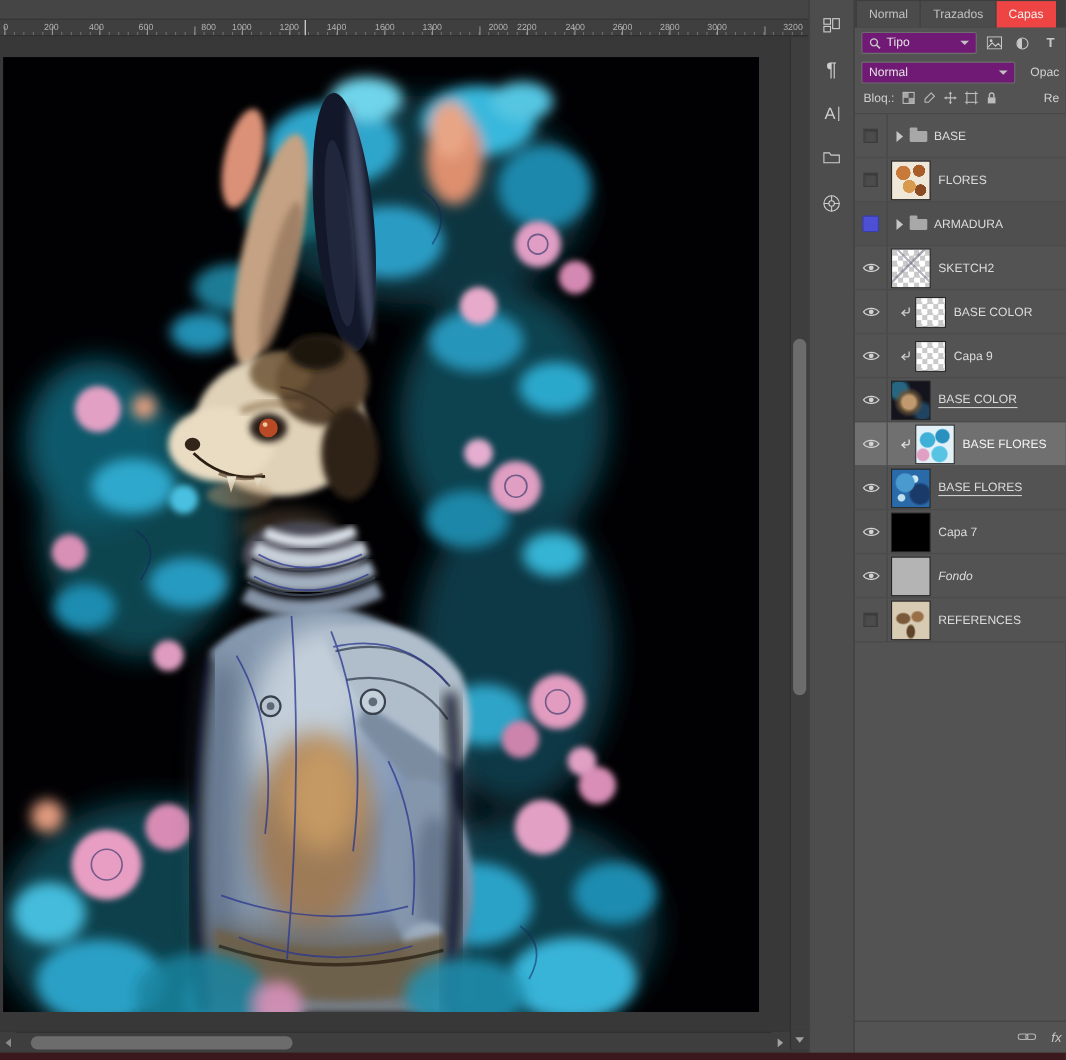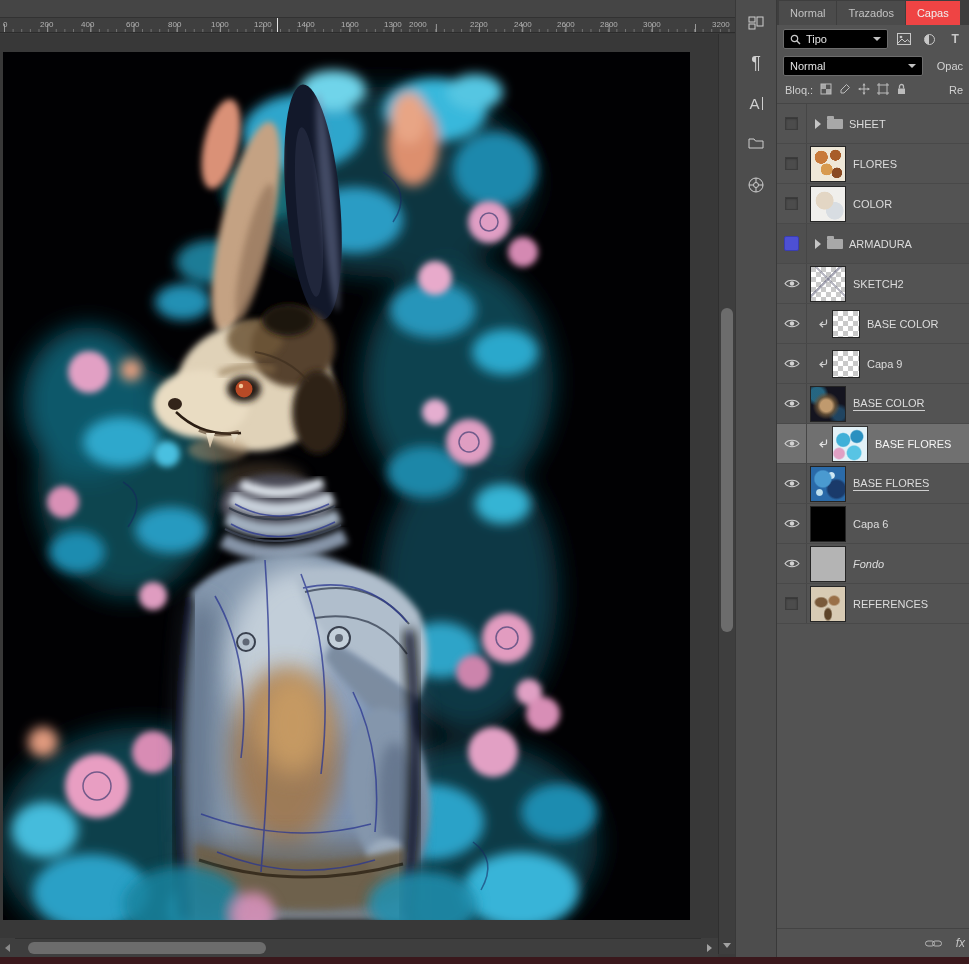--- a/index.html
+++ b/index.html
@@ -42,21 +42,21 @@
   .glyph-a { font-size:15px; display:flex; align-items:center; gap:2px; }
   .cursor-bar { display:inline-block; width:1px; height:13px; background:#cfcfcf; }
 
   
   .layers-panel { position:absolute; left:777px; top:0; width:192px; height:957px; background:#535353; overflow:hidden; }
   .tabs { height:25px; background:#3e3e3e; display:flex; align-items:flex-end; padding-left:2px; gap:1px; }
   .tab { height:24px; padding:0 11px; font-size:11px; color:#c2c2c2; background:#4b4b4b; display:flex; align-items:center; white-space:nowrap; }
   .tab.active { background:#ef4444; color:#f0f0f0; }
 
   .filter-row { display:flex; align-items:center; height:28px; padding:0 4px 0 6px; gap:6px; }
-  .combo { display:flex; align-items:center; background:#000000; border:1px solid #6d6d6d; border-radius:2px; height:20px; font-size:11px; color:#e2e2e2; padding:0 6px; gap:5px; }
+  .combo { display:flex; align-items:center; background:#701a75; border:1px solid #6d6d6d; border-radius:2px; height:20px; font-size:11px; color:#e2e2e2; padding:0 6px; gap:5px; }
   .combo .caret { margin-left:auto; width:0; height:0; border-left:4px solid transparent; border-right:4px solid transparent; border-top:4px solid #c2c2c2; }
   .combo-kind { width:106px; }
   .combo-blend { width:140px; }
   .ficon { width:20px; height:18px; display:flex; align-items:center; justify-content:center; color:#c8c8c8; font-size:12px; font-weight:bold; }
   .halfcircle { width:11px; height:11px; border:1px solid #c8c8c8; border-radius:50%; background:linear-gradient(90deg,#c8c8c8 0 50%, transparent 50%); }
 
   .blend-row { display:flex; align-items:center; height:26px; padding:0 4px 0 6px; }
   .side-label { font-size:11px; color:#d2d2d2; white-space:nowrap; margin-left:auto; padding-right:2px; }
 
   .lock-row { display:flex; align-items:center; height:24px; padding:0 4px 2px 8px; gap:7px; font-size:11px; color:#cfcfcf; }
@@ -129,27 +129,27 @@
 
   <div class="canvas-region">
     <div class="topbar"></div>
 
     <div class="ruler">
       <div class="ruler-ticks"></div>
       <span class="rl" style="left:3px">0</span>
       <span class="rl" style="left:40px">200</span>
       <span class="rl" style="left:81px">400</span>
       <span class="rl" style="left:126px">600</span>
-      <span class="rl" style="left:168px">800</span>
+      <span class="rl" style="left:183px">800</span>
       <span class="rl" style="left:211px">1000</span>
       <span class="rl" style="left:254px">1200</span>
       <span class="rl" style="left:297px">1400</span>
       <span class="rl" style="left:341px">1600</span>
       <span class="rl" style="left:384px">1300</span>
-      <span class="rl" style="left:409px">2000</span>
+      <span class="rl" style="left:444px">2000</span>
       <span class="rl" style="left:470px">2200</span>
       <span class="rl" style="left:514px">2400</span>
       <span class="rl" style="left:557px">2600</span>
       <span class="rl" style="left:600px">2800</span>
       <span class="rl" style="left:643px">3000</span>
       <span class="rl" style="left:712px">3200</span>
       <div class="ruler-cursor" style="left:277px"></div>
     </div>
 
     <div class="viewport">
@@ -447,43 +447,34 @@
 
     <div class="layers-list">
 
       <div class="lrow">
         <div class="eyecell">
             <span class="emptybox"></span>
           </div>
         <div class="rowbody group">
           <span class="chev"></span>
           <span class="folder"></span>
-          <span class="lname">SHEET</span>
+          <span class="lname">BASE</span>
         </div>
       </div>
 
       <div class="lrow">
         <div class="eyecell">
             <span class="emptybox"></span>
           </div>
         <div class="rowbody">
           <div class="thumb t-flores"></div>
           <span class="lname">FLORES</span>
         </div>
       </div>
 
-      <div class="lrow">
-        <div class="eyecell">
-            <span class="emptybox"></span>
-          </div>
-        <div class="rowbody">
-          <div class="thumb t-color"></div>
-          <span class="lname">COLOR</span>
-        </div>
-      </div>
 
       <div class="lrow dim">
         <div class="eyecell">
             <span class="bluebox"></span>
           </div>
         <div class="rowbody group">
           <span class="chev"></span>
           <span class="folder"></span>
           <span class="lname">ARMADURA</span>
         </div>
@@ -581,21 +572,21 @@
 
       <div class="lrow">
         <div class="eyecell">
           <svg width="16" height="11" viewBox="0 0 16 11">
               <path d="M1 5.5 C4 1.2 12 1.2 15 5.5 C12 9.8 4 9.8 1 5.5 Z" fill="none" stroke="#d2d2d2" stroke-width="1.1"></path>
               <circle cx="8" cy="5.5" r="2.2" fill="#d2d2d2"></circle>
             </svg>
         </div>
         <div class="rowbody">
           <div class="thumb t-black"></div>
-          <span class="lname">Capa 6</span>
+          <span class="lname">Capa 7</span>
         </div>
       </div>
 
       <div class="lrow">
         <div class="eyecell">
           <svg width="16" height="11" viewBox="0 0 16 11">
               <path d="M1 5.5 C4 1.2 12 1.2 15 5.5 C12 9.8 4 9.8 1 5.5 Z" fill="none" stroke="#d2d2d2" stroke-width="1.1"></path>
               <circle cx="8" cy="5.5" r="2.2" fill="#d2d2d2"></circle>
             </svg>
         </div>

